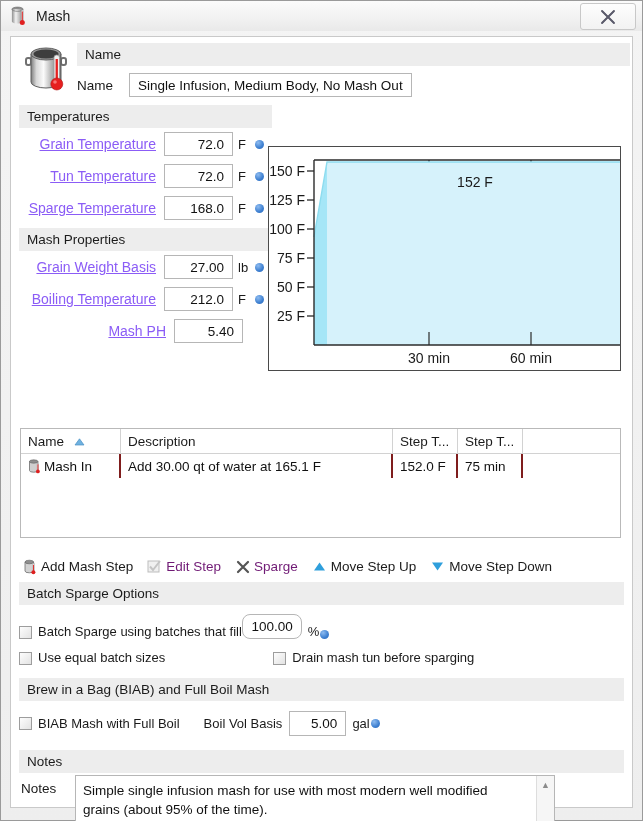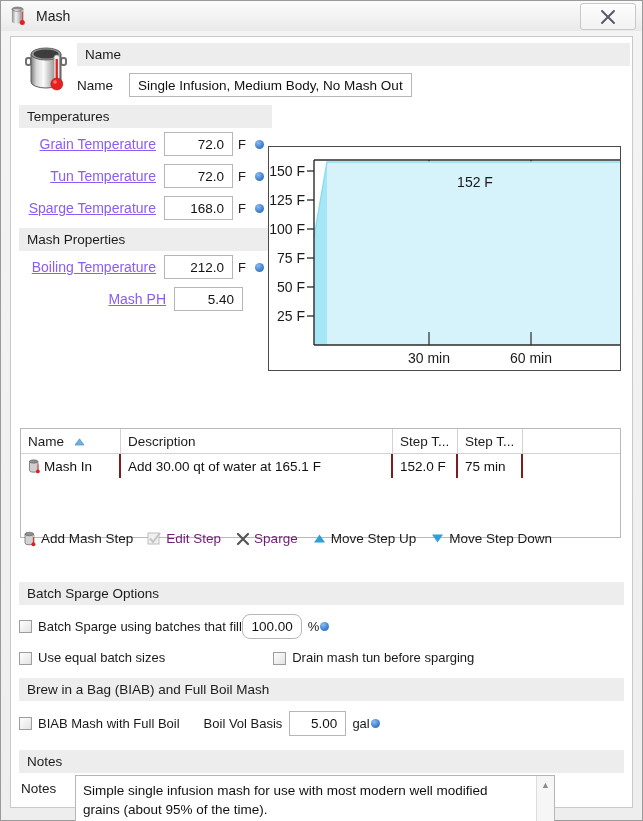--- a/index.html
+++ b/index.html
@@ -80,21 +80,21 @@
   }
   .trow{display:flex;height:24px;align-items:stretch;}
   .td{
     display:flex;align-items:center;padding-left:7px;font-size:13.5px;color:#111;
     border-right:2px solid #7f1d1d;box-sizing:border-box;
   }
   .c-name{width:100px;}.c-desc{width:272px;}.c-temp{width:65px;}.c-time{width:65px;}.c-end{flex:1;border-right:none;}
   .sortarrow{margin-left:10px;}
   .mini-pot{width:13px;height:15px;margin-right:3px;flex:0 0 auto;}
   
-  .toolbar{position:absolute;left:10px;top:486px;display:flex;align-items:flex-end;height:24px;}
+  .toolbar{position:absolute;left:10px;top:521px;display:flex;align-items:flex-start;height:24px;}
   .tb-item{display:flex;align-items:center;margin-right:13px;font-size:13.5px;color:#1b1b1b;}
   .tb-item.disabled{color:#701a75;}
   .tb-ico{width:17px;height:17px;margin-right:3px;display:flex;align-items:center;justify-content:center;}
   
   .cb{
     width:13px;height:13px;box-sizing:border-box;flex:0 0 auto;
     border:1px solid #9d9d9d;background:linear-gradient(135deg,#fdfdfd 0%,#e3e3e3 100%);
     margin-right:6px;
   }
   
@@ -194,20 +194,26 @@
       <div class="fld-row">
         <span class="fld-label">Sparge Temperature</span>
         <input class="txt-input num-input" type="text" value="168.0" style="">
         <span class="unit">F</span>
         <span class="dot"></span>
       </div>
 
       <div class="section-band band-left" style="margin-top:4px">Mash Properties</div>
 
       <div class="fld-row">
+        <span class="fld-label">Grain Weight Basis</span>
+        <input class="txt-input num-input" type="text" value="27.00" style="">
+        <span class="unit">lb</span>
+        <span class="dot"></span>
+      </div>
+      <div class="fld-row">
         <span class="fld-label">Boiling Temperature</span>
         <input class="txt-input num-input" type="text" value="212.0" style="">
         <span class="unit">F</span>
         <span class="dot"></span>
       </div>
       <div class="fld-row">
         <span class="fld-label">Mash PH</span>
         <input class="txt-input num-input" type="text" value="5.40" style="">
         <span class="unit"></span>
       </div>
@@ -333,21 +339,21 @@
               <path d="M6.5 9.5 L12 1.5 L1 1.5 Z" fill="#2f9fdc"></path>
             </svg>
         </span>
         <span>Move Step Down</span>
       </div>
     </div>
 
     <div style="position:absolute;left:8px;top:545px;width:605px;">
       <div class="section-band">Batch Sparge Options</div>
 
-      <div style="display:flex;align-items:center;margin-top:9px;">
+      <div style="display:flex;align-items:flex-end;margin-top:9px;">
         <span class="cb"></span>
         <span>Batch Sparge using batches that fill</span>
         <input class="txt-input" style="width: 60px; height: 25px; text-align: right; margin-left: 0; border-radius: 8px;" type="text" value="100.00">
         <span style="margin-left:6px;">%</span>
         <span class="dot"></span>
       </div>
 
       <div style="display:flex;align-items:flex-end;margin-top:11px;">
         <span class="cb"></span>
         <span>Use equal batch sizes</span>

